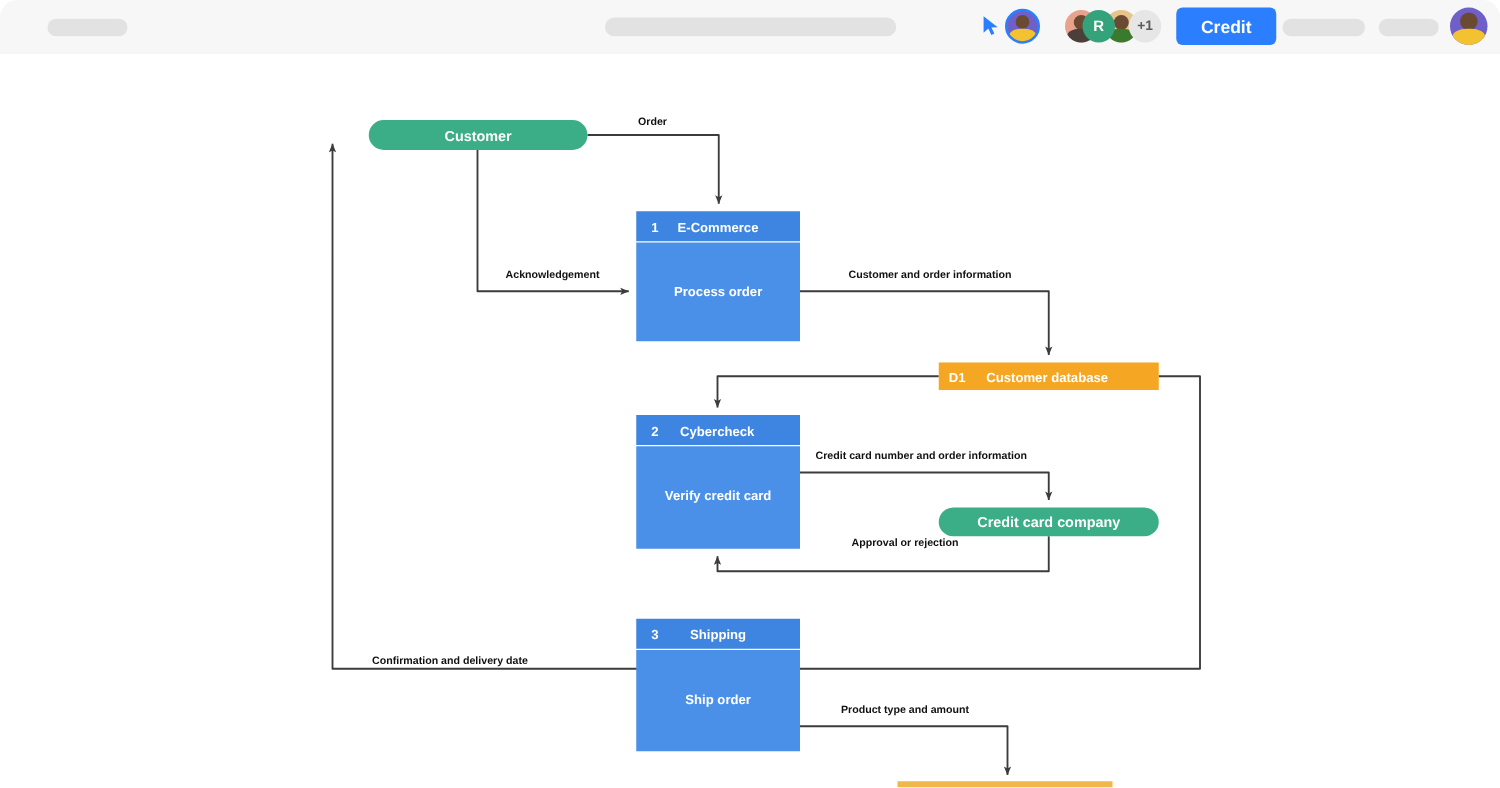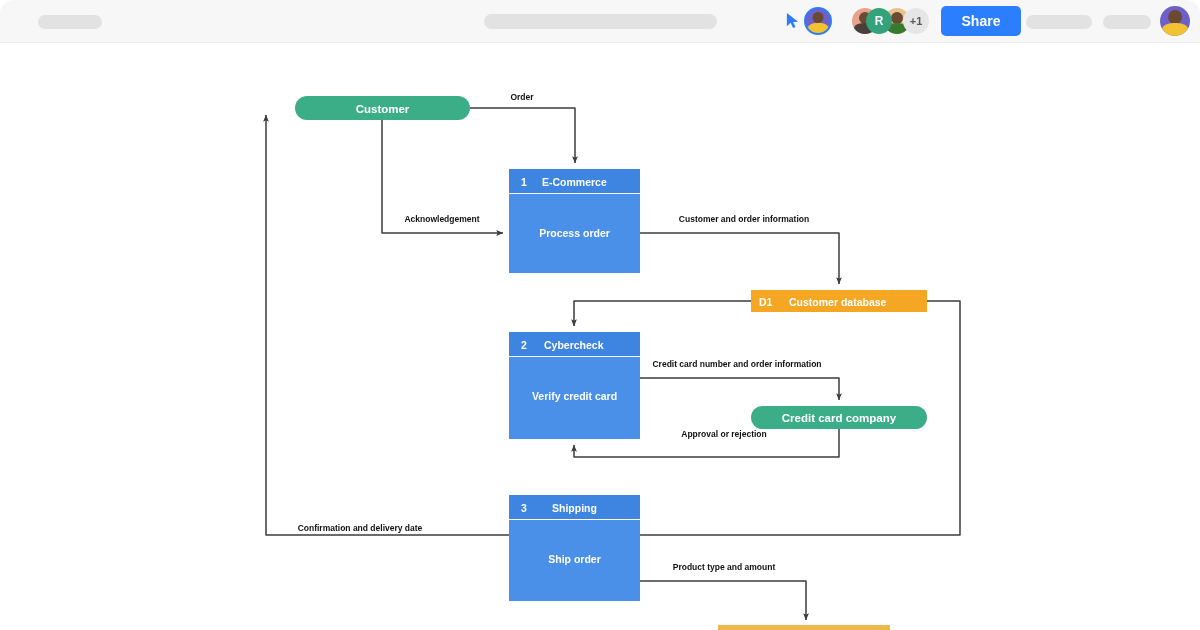--- a/index.html
+++ b/index.html
@@ -118,21 +118,21 @@
     </div>
     <div class="avatar av-b">R</div>
     <div class="avatar av-c">
       <div class="av-face">
           <div class="av-head"></div>
           <div class="av-body"></div>
         </div>
     </div>
     <div class="avatar av-plus">+1</div>
 
-    <button class="share-btn">Share</button>
+    <button class="share-btn">Credit</button>
 
     <div class="skel skel-btn1"></div>
     <div class="skel skel-btn2"></div>
 
     <div class="avatar av-right">
       <div class="av-face">
           <div class="av-head"></div>
           <div class="av-body"></div>
         </div>
     </div>

